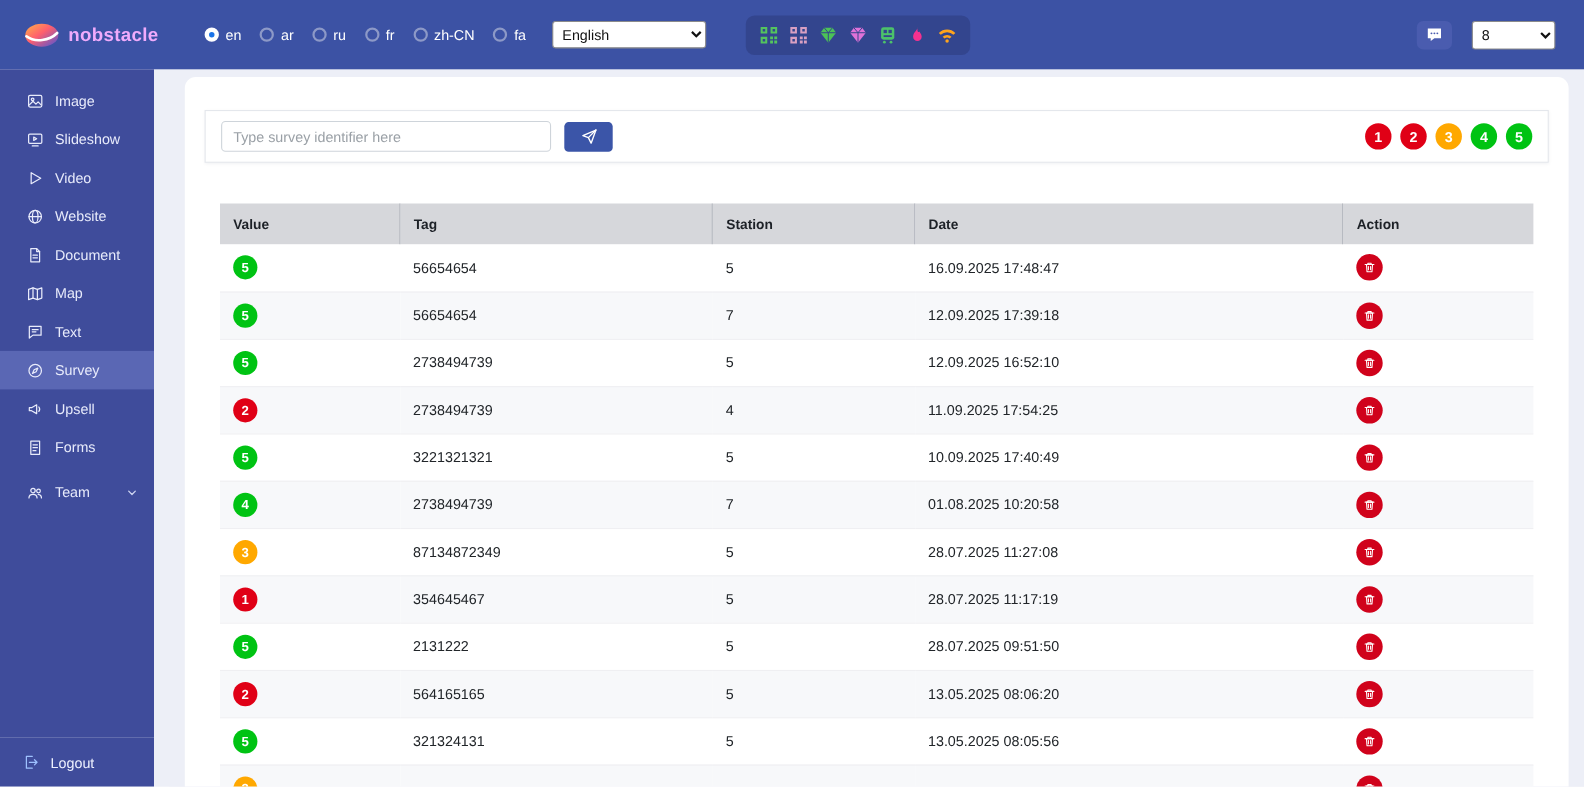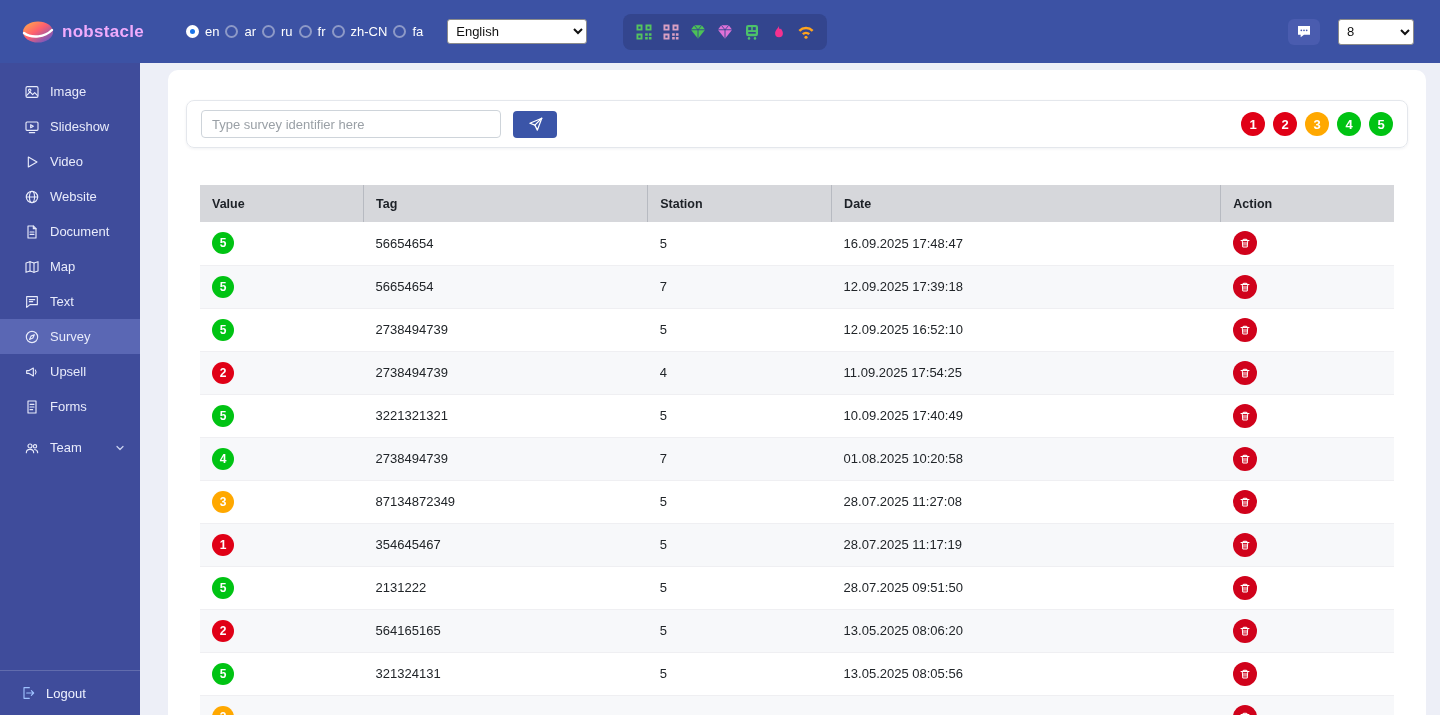--- a/index.html
+++ b/index.html
@@ -2,21 +2,21 @@
 <html style="--header_bg: #3c52a4; --sidebar_bg: #3f4c9b; --sidebar_active_bg: #5a67b4; --page_bg: #edeff7; --accent: #3b55a8; --status_red: #e00016; --status_orange: #ffa800; --status_green: #00c313; --delete_red: #d0021b; --table_header_bg: #d6d7db;"><head>
 <meta charset="utf-8">
 <style>
   * { margin:0; padding:0; box-sizing:border-box; }
   html,body { width:1440px; height:715px; overflow:hidden; font-family:"Liberation Sans","DejaVu Sans",sans-serif; background:var(--page_bg,#edeff7); }
 
   
   .header { position:absolute; top:0; left:0; right:0; height:63px; background:var(--header_bg,#3c52a4); display:flex; align-items:center; z-index:10; }
   .logo-wrap { display:flex; align-items:center; gap:8px; padding-left:22px; width:168px; flex:0 0 auto; }
   .brand-name { color:#f0abfc; font-size:17px; font-weight:600; letter-spacing:.3px; }
-  .lang-group { display:flex; align-items:center; gap:6px; margin-left:18px; }
+  .lang-group { display:flex; align-items:center; gap:17px; margin-left:18px; }
   .lang-item { display:flex; align-items:center; gap:6px; color:#fff; font-size:13px; cursor:pointer; }
   .rdot { width:13px; height:13px; border-radius:50%; border:2px solid #8d99c7; background:transparent; position:relative; display:inline-block; }
   .rdot.sel { background:#fff; border-color:#fff; }
   .rdot.sel::after { content:''; position:absolute; inset:2px; border-radius:50%; background:#1a73e8; }
   select { font-family:inherit; font-size:13px; border:1px solid #8b8b8b; border-radius:3px; background:#fff; color:#111; }
   .lang-select { margin-left:24px; width:140px; height:25px; padding:0 4px; }
   .icon-pill { margin-left:36px; height:36px; background:#33458e; border-radius:8px; display:flex; align-items:center; gap:9px; padding:0 12px; }
   .tic { width:18px; height:18px; display:block; cursor:pointer; }
   .spacer { flex:1; }
   .chat-btn { width:32px; height:26px; border:none; border-radius:6px; background:#4a5caf; display:flex; align-items:center; justify-content:center; cursor:pointer; color:#fff; margin-right:18px; }
@@ -31,21 +31,21 @@
   .nav-item.gap { margin-top:6px; }
   .sic { width:16px; height:16px; flex:0 0 auto; fill:none; stroke:currentColor; stroke-width:1.7; stroke-linecap:round; stroke-linejoin:round; color:#e8ebfb; }
   .chev { margin-left:auto; width:12px; height:12px; display:none; color:#cdd4f0; }
   .chev.show { display:block; }
   .sidebar-footer { border-top:1px solid rgba(255,255,255,.18); height:45px; display:flex; align-items:center; gap:10px; padding-left:20px; color:#eef1ff; font-size:13px; cursor:pointer; }
   .sidebar-footer .sic { color:#9ec1ff; }
 
   
   .main { position:absolute; top:63px; left:154px; right:0; bottom:0; background:var(--page_bg,#edeff7); padding:7px 14px 0; }
   .panel { background:#fff; border-radius:10px 10px 0 0; height:100%; padding:30px 18px 0; overflow:hidden; }
-  .search-card { border:1px solid #e4e7ec; border-radius:8px; box-shadow:0 1px 3px rgba(20,30,60,.06); height:48px; display:flex; align-items:center; padding:0 14px; }
+  .search-card { border:1px solid #e4e7ec; border-radius:0; box-shadow:0 1px 3px rgba(20,30,60,.06); height:48px; display:flex; align-items:center; padding:0 14px; }
   .search-input { width:300px; height:28px; border:1px solid #ced4da; border-radius:4px; padding:0 10px; font-family:inherit; font-size:13px; color:#495057; }
   .search-input::placeholder { color:#9aa0a6; }
   .send-btn { margin-left:12px; width:44px; height:27px; border:none; border-radius:4px; background:var(--accent,#3b55a8); display:flex; align-items:center; justify-content:center; cursor:pointer; color:#fff; }
   .send-btn svg { width:15px; height:15px; }
   .score-badges { margin-left:auto; display:flex; gap:8px; }
   .badge { width:24px; height:24px; border-radius:50%; color:#fff; font-size:13px; font-weight:700; display:flex; align-items:center; justify-content:center; cursor:pointer; }
   .red    { background:var(--status_red,#e00016); }
   .orange { background:var(--status_orange,#ffa800); }
   .green  { background:var(--status_green,#00c313); }
 

